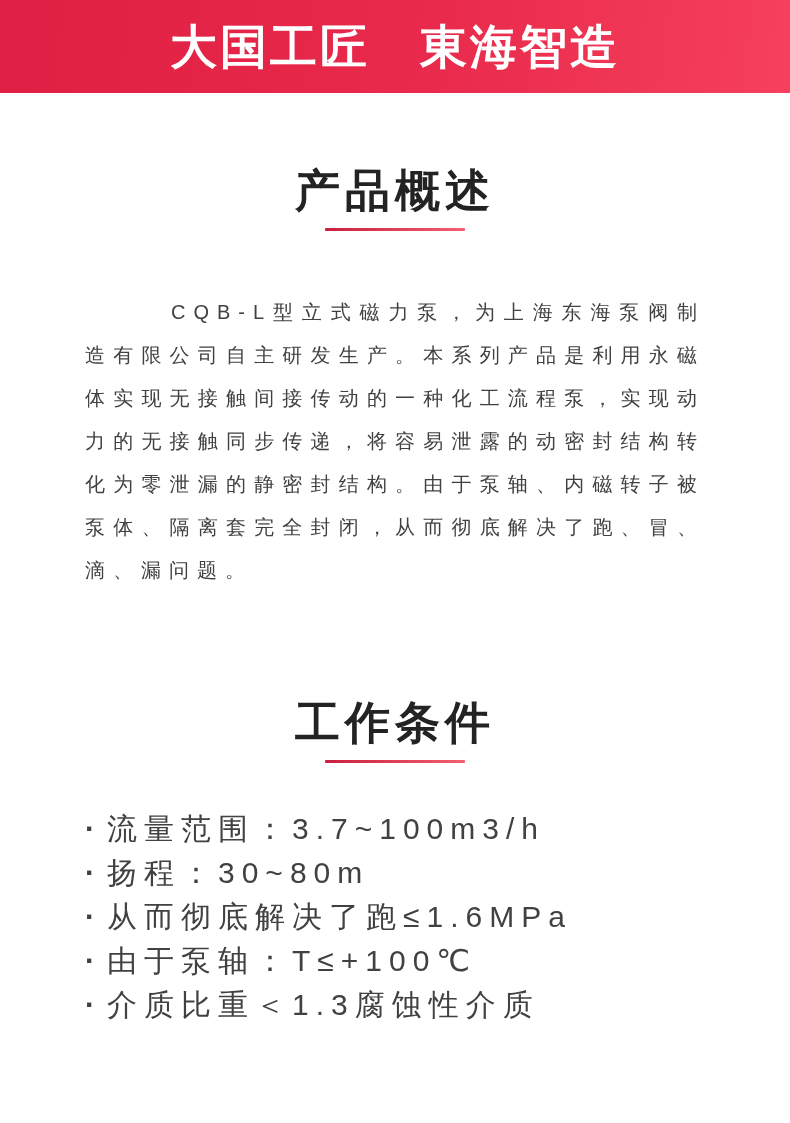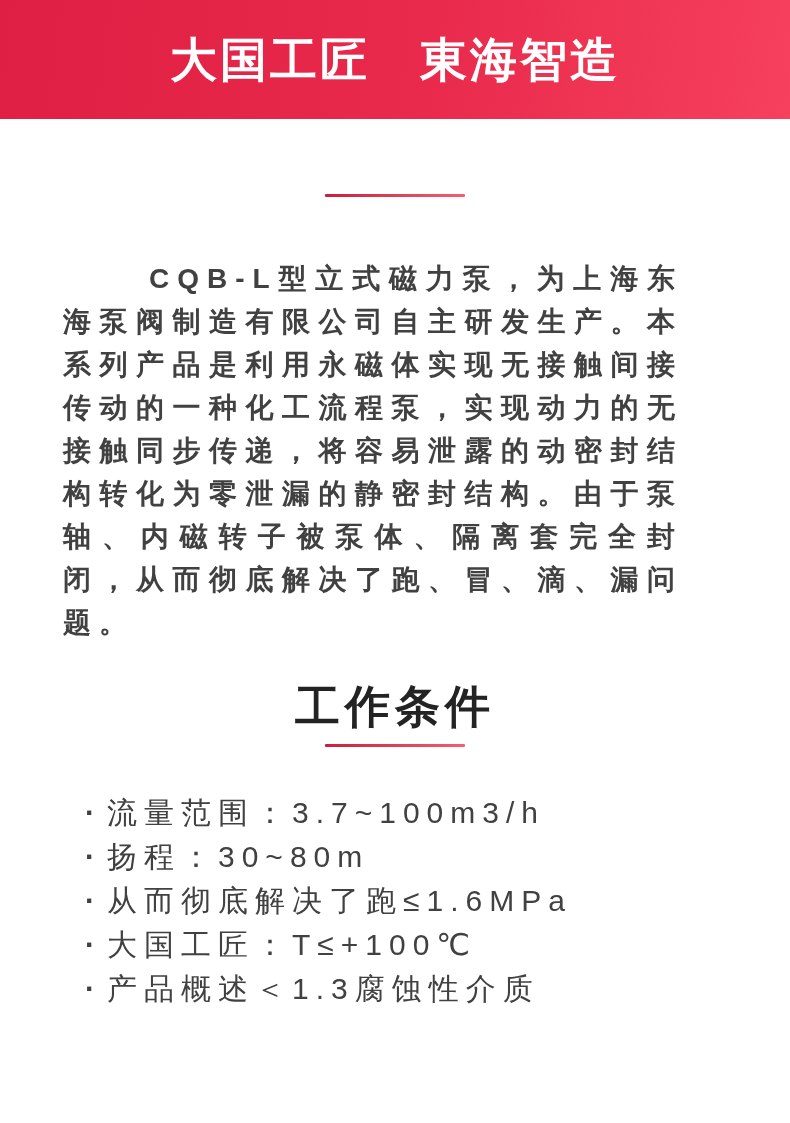--- a/index.html
+++ b/index.html
@@ -12,21 +12,21 @@
     width: 790px;
     height: 1123px;
     margin: 0 auto;
     background: #ffffff;
     font-family: "Liberation Sans", "DejaVu Sans", sans-serif;
     overflow: hidden;
   }
   
   .banner {
     width: 790px;
-    height: 119px;
+    height: 93px;
     background: linear-gradient(97deg, var(--banner-left) 0%, var(--banner-mid) 55%, var(--banner-right) 100%);
     display: flex;
     align-items: center;
     justify-content: center;
   }
   .banner-title {
     color: var(--banner-text);
     font-size: 47px;
     font-weight: 900;
     letter-spacing: 3px;
@@ -46,32 +46,32 @@
     line-height: 1;
   }
   .head-rule {
     width: 140px;
     height: 3px;
     margin: 15px auto 0 auto;
     background: linear-gradient(90deg, var(--rule-left) 0%, var(--rule-right) 100%);
     border-radius: 1px;
   }
   .head-1 { margin-top: 75px; }
-  .head-2 { margin-top: 40px; }
+  .head-2 { margin-top: 108px; }
   
   .overview-text {
-    margin: 60px 85px 0 63px;
+    margin: 60px 85px 0 85px;
     width: 620px;
-    font-size: 28px;
+    font-size: 20px;
     line-height: 43px;
     letter-spacing: 8px;
     color: var(--body-color);
     text-align: justify;
     text-indent: 86px;
-    font-weight: 700;
+    font-weight: 400;
   }
   
   .spec-list {
     margin: 44px 0 0 85px;
     padding: 0;
     list-style: none;
   }
   .spec-item {
     display: flex;
     align-items: flex-start;
@@ -91,20 +91,21 @@
 </head>
 <body>
 
 <div class="page">
 
   <div class="banner">
     <div class="banner-title">大国工匠　東海智造</div>
   </div>
 
   <div class="section-head head-1">
+    <span class="head-text">产品概述</span>
     <div class="head-rule"></div>
   </div>
 
   <p class="overview-text">CQB-L型立式磁力泵，为上海东海泵阀制造有限公司自主研发生产。本系列产品是利用永磁体实现无接触间接传动的一种化工流程泵，实现动力的无接触同步传递，将容易泄露的动密封结构转化为零泄漏的静密封结构。由于泵轴、内磁转子被泵体、隔离套完全封闭，从而彻底解决了跑、冒、滴、漏问题。</p>
 
   <div class="section-head head-2">
     <span class="head-text">工作条件</span>
     <div class="head-rule"></div>
   </div>
 
@@ -116,21 +117,21 @@
     <li class="spec-item">
       <span class="bullet-dot">·</span>
       <span>扬程：30~80m</span>
     </li>
     <li class="spec-item">
       <span class="bullet-dot">·</span>
       <span>从而彻底解决了跑≤1.6MPa</span>
     </li>
     <li class="spec-item">
       <span class="bullet-dot">·</span>
-      <span>大国工匠：T≤+100℃</span>
+      <span>由于泵轴：T≤+100℃</span>
     </li>
     <li class="spec-item">
       <span class="bullet-dot">·</span>
-      <span>产品概述＜1.3腐蚀性介质</span>
+      <span>介质比重＜1.3腐蚀性介质</span>
     </li>
   </ul>
 
 </div>
 
 </body></html>

